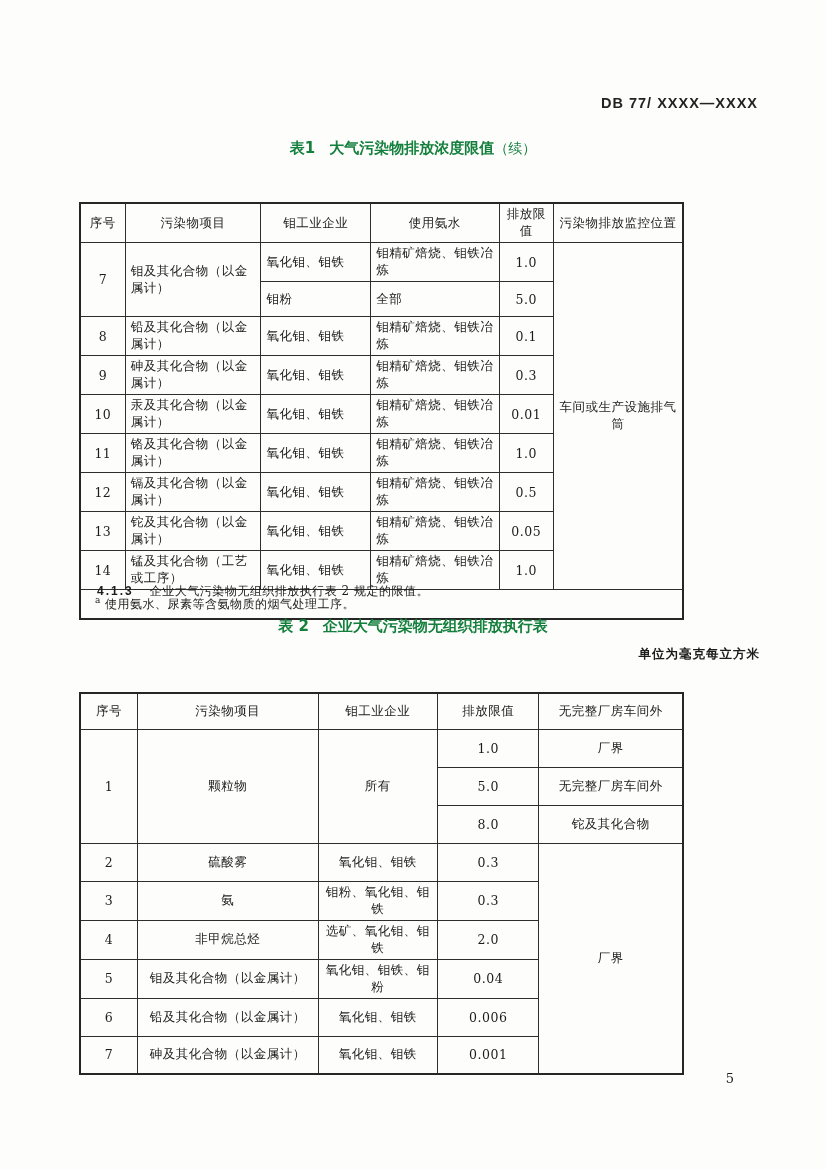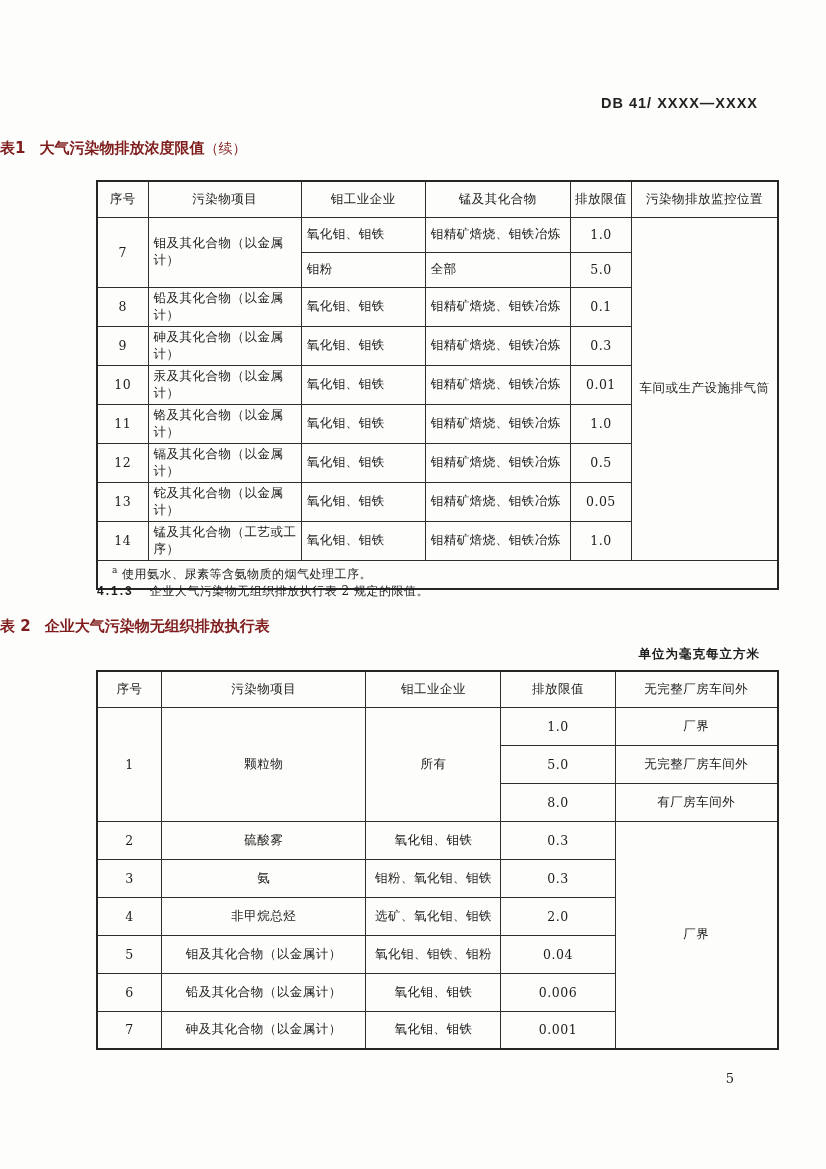--- a/index.html
+++ b/index.html
@@ -13,34 +13,36 @@
     overflow:hidden;
   }
   .doc-code {
     position:absolute; top:95px; right:68px;
     font-family:"Liberation Sans",sans-serif;
     font-weight:700; font-size:14.5px; letter-spacing:1px;
     color:#222;
   }
   .tbl-title {
     position:absolute; left:0; width:100%;
+    text-align:center;
     font-family:"DejaVu Sans","Liberation Sans",sans-serif;
-    font-weight:700; font-size:15px; color:#7f1d1d;
+    font-weight:700; font-size:15px; color:#15803d;
   }
   .t1-title { top:139px; }
   .t2-title { top:617px; }
   .tbl-title .t-label { margin-right:14px; }
   .tbl-title .suffix {
     font-family:"DejaVu Serif",serif; font-weight:400; font-size:14px;
   }
   table.limits {
-    position:absolute; left:96px; width:683px;
+    position:absolute; left:79px; width:605px;
     border-collapse:collapse; table-layout:fixed;
     font-size:12.5px;
     border:2px solid #262626;
+    margin-top:22px;
   }
   #table1 { top:180px; }
   #table2 { top:670px; }
   .limits th, .limits td {
     border:1px solid #2e2e2e;
     text-align:center; vertical-align:middle;
     padding:2px 3px;
     font-weight:400;
     overflow:hidden;
     letter-spacing:0.5px;
@@ -72,41 +74,41 @@
   .page-num {
     position:absolute; top:1071px; right:92px;
     font-size:13px;
   }
 </style>
 </head>
 <body>
 
 <div class="page">
 
-  <div class="doc-code">DB 41/ XXXX—XXXX</div>
+  <div class="doc-code">DB 77/ XXXX—XXXX</div>
 
   <div class="tbl-title t1-title">
     <span class="t-label">表1</span><span>大气污染物排放浓度限值</span><span class="suffix">（续）</span>
   </div>
 
   <table class="limits" id="table1">
     <colgroup>
       <col style="width:7.5%">
         <col style="width:22.5%">
         <col style="width:18.2%">
       <col style="width:21.3%">
         <col style="width:9%">
         <col style="width:21.5%">
     </colgroup>
     <thead>
         <tr class="header-row">
           <th>序号</th>
           <th>污染物项目</th>
           <th>钼工业企业</th>
-          <th>锰及其化合物</th>
+          <th>使用氨水</th>
           <th>排放限值</th>
           <th>污染物排放监控位置</th>
         </tr>
       </thead>
     <tbody>
         <tr>
           <td rowspan="2">7</td>
           <td rowspan="2" class="al-left">钼及其化合物（以金属计）</td>
           <td class="al-left">氧化钼、钼铁</td>
           <td class="al-left">钼精矿焙烧、钼铁冶炼</td>
@@ -209,21 +211,21 @@
           <td rowspan="3">所有</td>
           <td>1.0</td>
           <td>厂界</td>
         </tr>
         <tr>
           <td>5.0</td>
           <td>无完整厂房车间外</td>
         </tr>
         <tr>
           <td>8.0</td>
-          <td>有厂房车间外</td>
+          <td>铊及其化合物</td>
         </tr>
         <tr>
           <td>2</td>
           <td>硫酸雾</td>
           <td>氧化钼、钼铁</td>
           <td>0.3</td>
           <td rowspan="6">厂界</td>
         </tr>
         <tr>
           <td>3</td>

